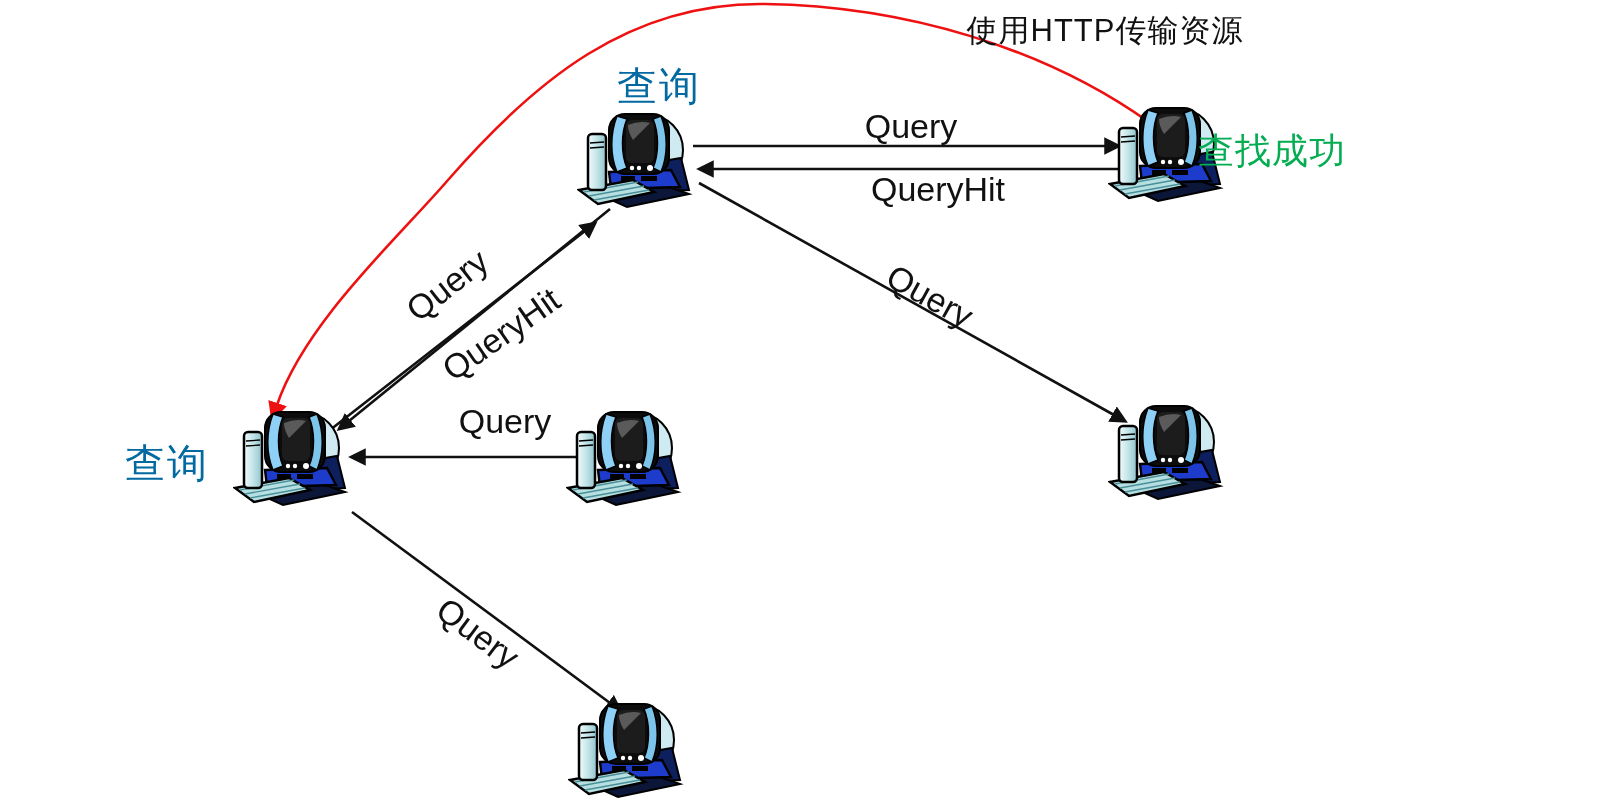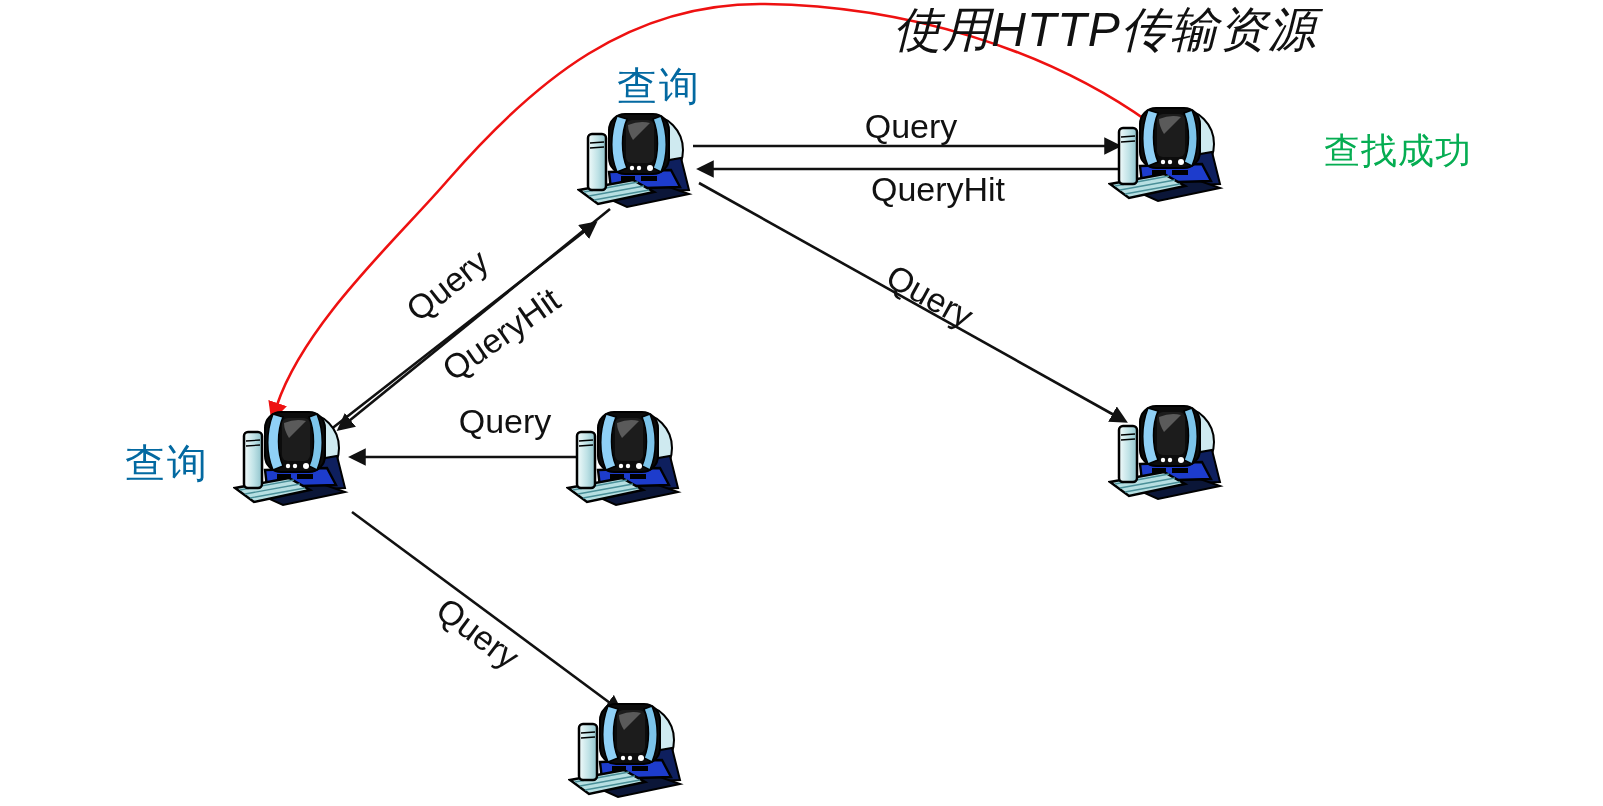--- a/index.html
+++ b/index.html
@@ -19,21 +19,21 @@
     color:#111111;
     line-height:1;
     user-select:none;
   }
   .lbl.rot-ab{transform:translate(-50%,-50%) rotate(-38deg);}
   .lbl.rot-ba{transform:translate(-50%,-50%) rotate(-35deg);}
   .lbl.rot-be{transform:translate(-50%,-50%) rotate(29deg);}
   .lbl.rot-af{transform:translate(-50%,-50%) rotate(37deg);}
   .lbl.cn-red{color:#0369a1;font-size:40px;letter-spacing:2px;}
   .lbl.cn-green{color:#05ad52;font-size:36px;letter-spacing:1px;}
-  .lbl.cn-black{color:#111111;font-size:48px;letter-spacing:1px;font-style:italic;}
+  .lbl.cn-black{color:#111111;font-size:31px;letter-spacing:1px;}
 </style>
 </head>
 <body>
 
 <div class="canvas">
 
   <svg width="1603" height="806" viewBox="0 0 1603 806">
     <defs>
       <marker id="ah" viewBox="0 0 10 10" refX="1" refY="5" markerWidth="6.8" markerHeight="6.8" orient="auto-start-reverse">
         <path d="M0,0 L10,5 L0,10 Z" fill="#111111"></path>
@@ -90,15 +90,15 @@
   <div class="lbl" style="left:938px;top:189px;">QueryHit</div>
   <div class="lbl rot-ab" style="left:447px;top:285px;">Query</div>
   <div class="lbl rot-ba" style="left:501px;top:334px;">QueryHit</div>
   <div class="lbl" style="left:505px;top:421px;">Query</div>
   <div class="lbl rot-be" style="left:930px;top:296px;">Query</div>
   <div class="lbl rot-af" style="left:478px;top:633px;">Query</div>
   <div class="lbl cn-black" style="left:1105px;top:30px;">使用HTTP传输资源</div>
 
   <div class="lbl cn-red" style="left:659px;top:86px;">查询</div>
   <div class="lbl cn-red" style="left:167px;top:463px;">查询</div>
-  <div class="lbl cn-green" style="left:1398px;top:151px;">查找成功</div>
+  <div class="lbl cn-green" style="left:1272px;top:151px;">查找成功</div>
 
 </div>
 
 </body></html>

